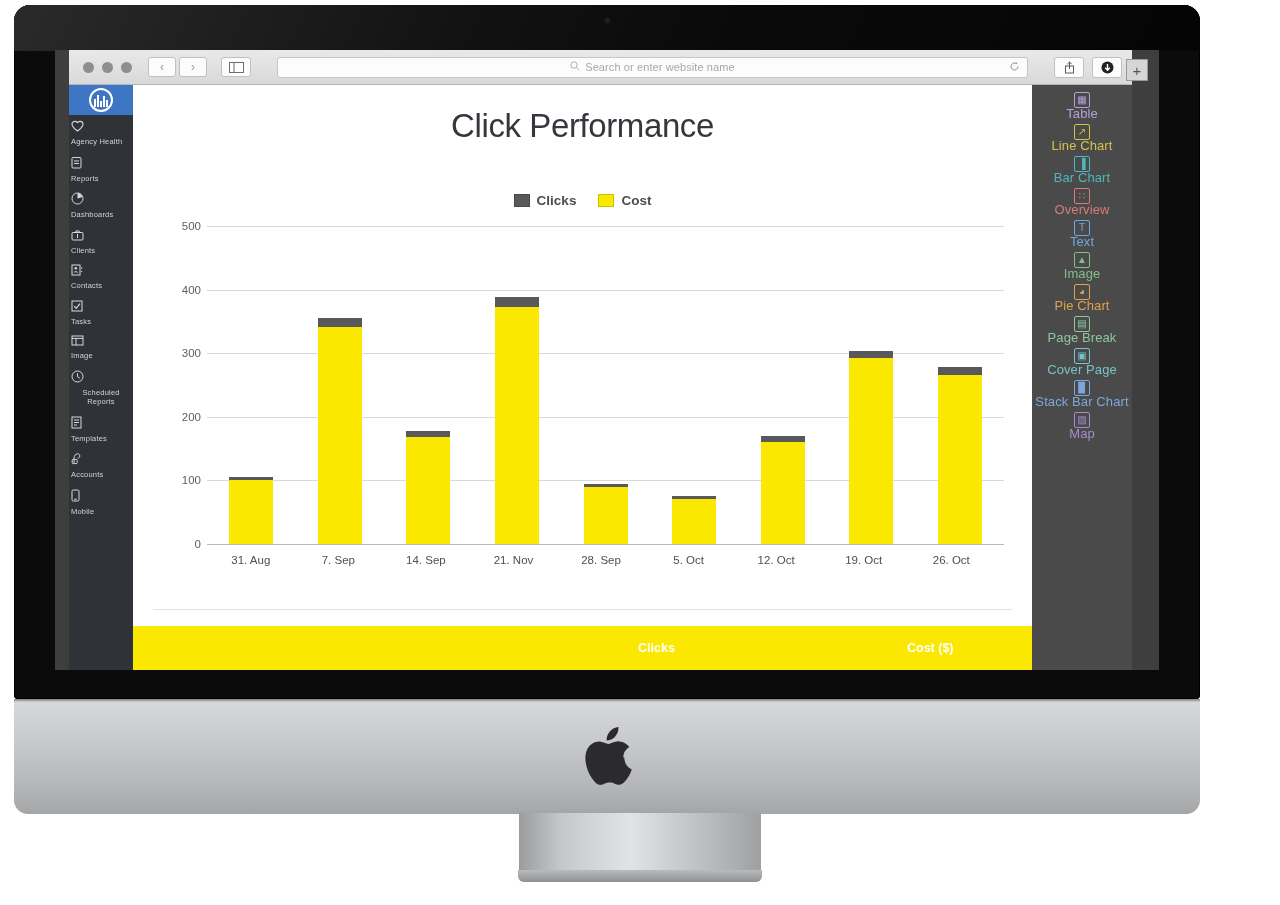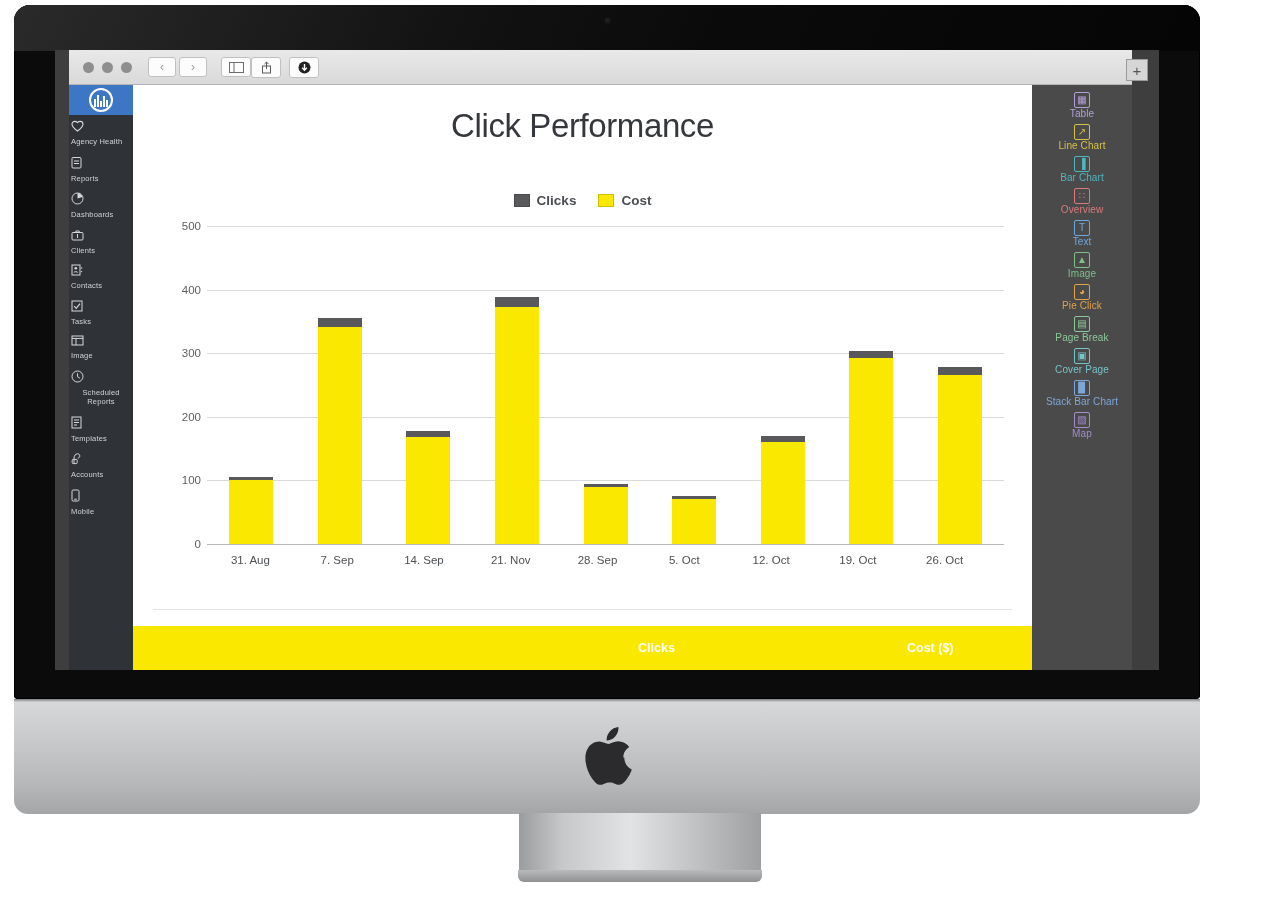--- a/index.html
+++ b/index.html
@@ -130,41 +130,41 @@
     font-size:11.5px; color:#5c5f63;
   }
   .grid{ position:absolute; left:46px; right:0; top:0; bottom:0; }
   .gridline{ position:absolute; left:0; right:0; height:1px; background:#d8d9da; }
   .axisline{ position:absolute; left:0; right:0; height:1px; background:#b7b8ba; }
   .bars{ position:absolute; left:46px; right:0; top:0; bottom:0; display:flex; }
   .barcol{ flex:1; position:relative; display:flex; justify-content:center; }
   .bar-stack{ position:absolute; bottom:0; width:44px; }
   .bar-clicks{ background:#59595b; width:100%; }
   .bar-cost{ background:#fae800; width:100%; }
-  .xlabels{ position:absolute; left:46px; right:16px; top:100%; display:flex; }
+  .xlabels{ position:absolute; left:46px; right:9px; top:100%; display:flex; }
   .xlab{ flex:1; text-align:center; font-size:11.5px; color:#4c4f53; padding-top:10px; }
 
   .footer-rule{
     position:absolute; left:20px; right:20px; bottom:60px; height:1px; background:#e3e4e5;
   }
   .yellow-bar{
     position:absolute; left:0; right:0; bottom:0; height:44px; background:#fae800;
     display:flex; align-items:center;
   }
   .yb-cell{ font-size:12.5px; font-weight:bold; color:#fff; }
   .yb-clicks{ position:absolute; left:505px; }
   .yb-cost{ position:absolute; left:774px; }
 
   .rightbar{ width:100px; flex:0 0 100px; background:#4a4a4a; padding-top:4px; }
   .widget{ display:flex; flex-direction:column; align-items:center; padding:3px 2px 2px; }
   .widget-ico{
     width:16px;height:16px;border-radius:2px;display:flex;align-items:center;justify-content:center;
     font-size:10px; line-height:1; margin-bottom:1px; border:1px solid currentColor;
   }
-  .widget-label{ font-size:10px; line-height:10px; text-align:right; letter-spacing:.1px; }
+  .widget-label{ font-size:13px; line-height:10px; text-align:right; letter-spacing:.1px; }
 </style>
 </head>
 <body>
 
 <div id="root">
 
   <div class="imac-bezel">
     <div class="imac-bezel-gloss"></div>
     <div class="imac-cam"></div>
 
@@ -182,20 +182,35 @@
             <div class="navbtn">‹</div>
             <div class="navbtn">›</div>
           </div>
           <div class="sidebtn">
             <svg width="15" height="11" viewBox="0 0 15 11" aria-hidden="true">
               <rect x="0.5" y="0.5" width="14" height="10" fill="none" stroke="#6d6d6d"></rect>
               <line x1="5" y1="0.5" x2="5" y2="10.5" stroke="#6d6d6d"></line>
             </svg>
           </div>
 
+          <div class="addressbar">
+            <span class="addr-search-ico">
+              <svg width="10" height="10" viewBox="0 0 10 10" aria-hidden="true">
+                <circle cx="4" cy="4" r="3.2" fill="none" stroke="#adadad"></circle>
+                <line x1="6.4" y1="6.4" x2="9.3" y2="9.3" stroke="#adadad"></line>
+              </svg>
+            </span>
+            <span class="addr-text">Search or enter website name</span>
+            <span class="reload">
+              <svg width="11" height="11" viewBox="0 0 11 11" aria-hidden="true">
+                <path d="M9 5.5A3.5 3.5 0 1 1 7.5 2.6" fill="none" stroke="#8e8e8e" stroke-width="1"></path>
+                <path d="M7.4 0.9 L8.3 2.9 L6.3 3.1 Z" fill="#8e8e8e"></path>
+              </svg>
+            </span>
+          </div>
 
           <div class="chrome-right">
             <div class="chrome-btn">
               <svg width="11" height="13" viewBox="0 0 11 13" aria-hidden="true">
                 <rect x="1.5" y="5" width="8" height="7" fill="none" stroke="#5a5a5a"></rect>
                 <line x1="5.5" y1="1" x2="5.5" y2="8" stroke="#5a5a5a"></line>
                 <path d="M3.4 3.1 L5.5 1 L7.6 3.1" fill="none" stroke="#5a5a5a"></path>
               </svg>
             </div>
             <div class="chrome-btn">
@@ -436,21 +451,21 @@
               <div class="widget">
                 <span class="widget-ico" style="color: rgb(111, 168, 220);">T</span>
                 <span class="widget-label" style="color: rgb(111, 168, 220);">Text</span>
               </div>
               <div class="widget">
                 <span class="widget-ico" style="color: rgb(127, 192, 138);">▲</span>
                 <span class="widget-label" style="color: rgb(127, 192, 138);">Image</span>
               </div>
               <div class="widget">
                 <span class="widget-ico" style="color: rgb(224, 162, 75);">◕</span>
-                <span class="widget-label" style="color: rgb(224, 162, 75);">Pie Click</span>
+                <span class="widget-label" style="color: rgb(224, 162, 75);">Pie Chart</span>
               </div>
               <div class="widget">
                 <span class="widget-ico" style="color: rgb(141, 200, 154);">▤</span>
                 <span class="widget-label" style="color: rgb(141, 200, 154);">Page Break</span>
               </div>
               <div class="widget">
                 <span class="widget-ico" style="color: rgb(118, 196, 201);">▣</span>
                 <span class="widget-label" style="color: rgb(118, 196, 201);">Cover Page</span>
               </div>
               <div class="widget">

